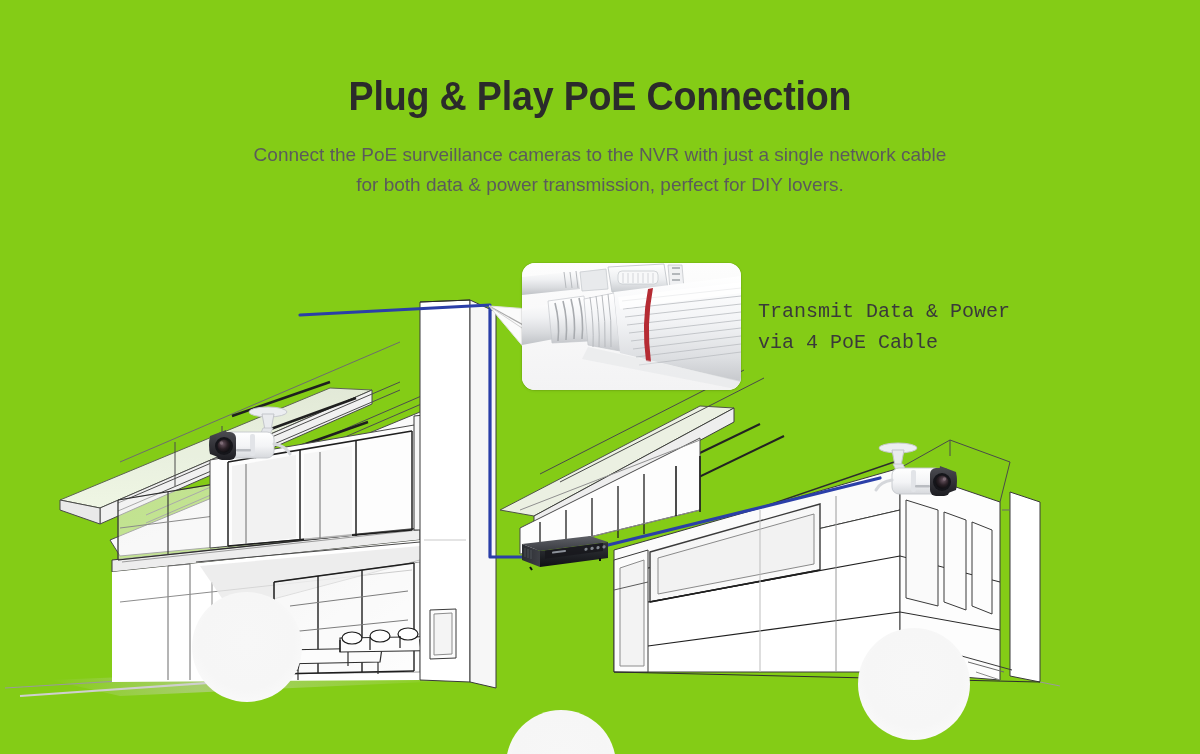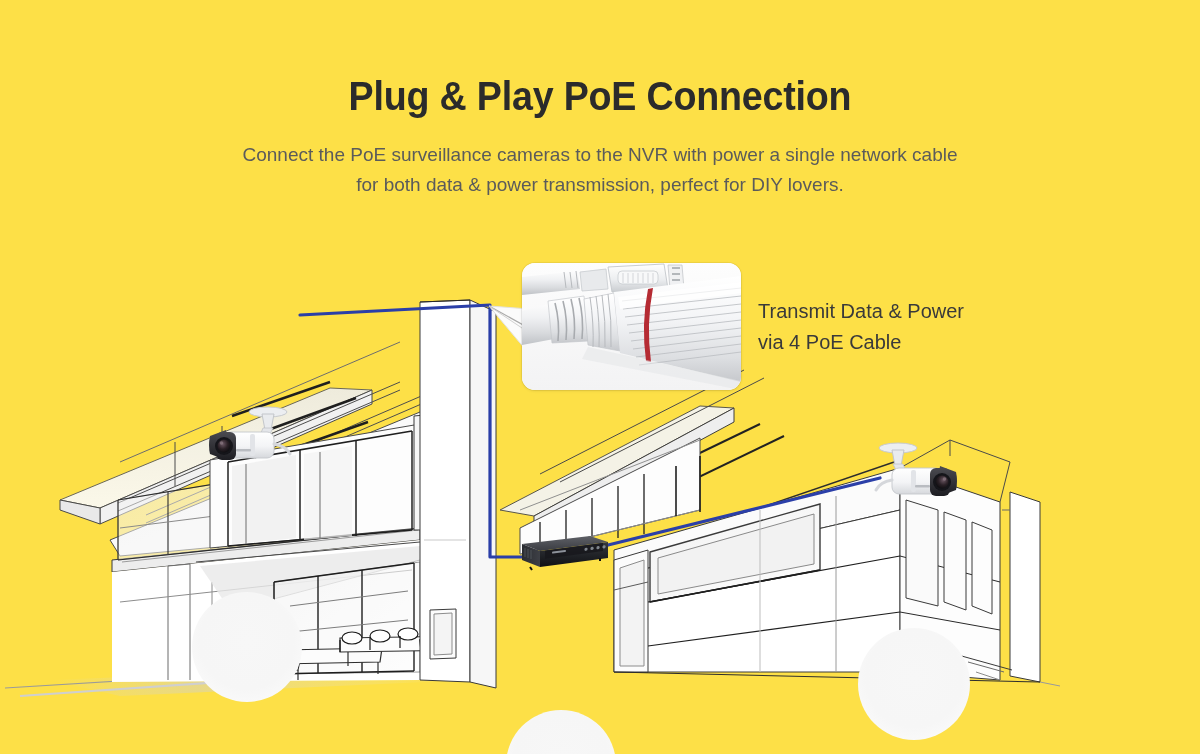--- a/index.html
+++ b/index.html
@@ -2,21 +2,21 @@
 <html><head>
 <meta charset="utf-8">
 <title>Plug &amp; Play PoE Connection</title>
 <style>
   html,body{margin:0;padding:0;background:#ffffff;}
   body{
     width:1200px;height:754px;overflow:hidden;position:relative;
     font-family:"Liberation Sans","DejaVu Sans",sans-serif;
     -webkit-font-smoothing:antialiased;
   }
-  .stage{position:absolute;inset:0;width:1200px;height:754px;background:#fde047;}
+  .stage{position:absolute;inset:0;width:1200px;height:754px;background:#84cc16;}
 
   
   .header{position:absolute;left:0;top:0;width:1200px;text-align:center;}
   .title{
     margin:0;padding:0;
     font-size:40px;line-height:48px;font-weight:700;
     letter-spacing:-.2px;color:#2b2b2b;
     position:absolute;left:0;top:72px;width:1200px;
     transform:scaleX(.94);transform-origin:50% 50%;
   }
@@ -47,33 +47,33 @@
     position:absolute;left:522px;top:263px;width:219px;height:127px;
     border-radius:13px;overflow:hidden;background:#fbfbfb;
     box-shadow:0 1px 3px rgba(0,0,0,.10),0 0 0 1px rgba(0,0,0,.05);
   }
   .popup svg{position:absolute;left:0;top:0;}
   .popup-tail{position:absolute;left:455px;top:296px;width:90px;height:100px;}
 
   
   .callout-text{
     position:absolute;left:758px;top:296px;width:300px;
-    font-size:20px;line-height:31px;color:#3a3a3a;font-weight:400;
+    font-size:20px;line-height:31px;color:#3a3a3a;font-weight:400;font-family:Liberation Mono, monospace;
   }
   .callout-text .l{display:block;white-space:nowrap;}
 </style>
 </head>
 <body>
 
 <div class="stage">
 
   <div class="header">
     <h1 class="title">Plug &amp; Play PoE Connection</h1>
     <div class="subtitle">
-      <span class="l">Connect the PoE surveillance cameras to the NVR with power a single network cable</span>
+      <span class="l">Connect the PoE surveillance cameras to the NVR with just a single network cable</span>
       <span class="l">for both data &amp; power transmission, perfect for DIY lovers.</span>
     </div>
   </div>
 
   <div class="scene">
 
     <svg width="1200" height="544" viewBox="0 0 1200 544">
       <defs>
         <linearGradient id="gpan" x1="0" y1="0" x2="0" y2="1">
           <stop offset="0%" stop-color="#ededed"></stop>

